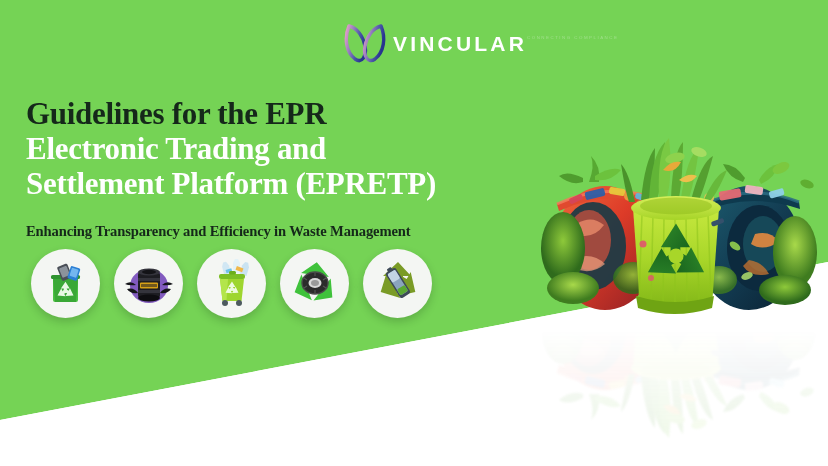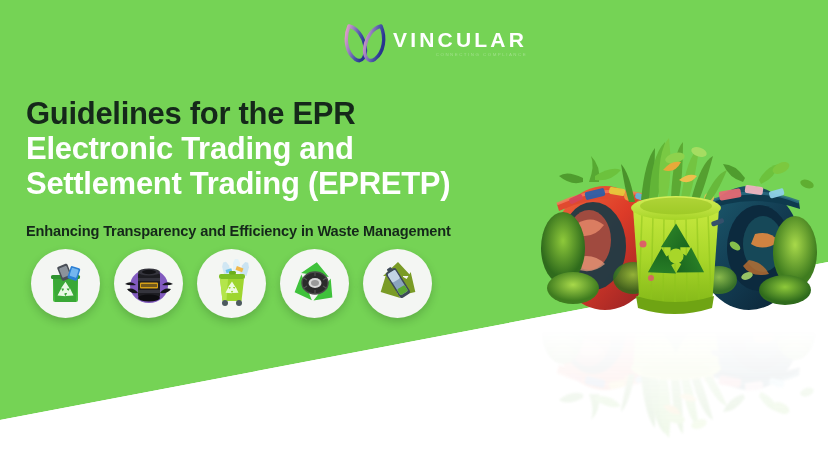--- a/index.html
+++ b/index.html
@@ -37,21 +37,21 @@
   .logo-wrap {
     position: absolute;
     left: 343px;
     top: 22px;
     z-index: 20;
     display: flex;
     align-items: center;
     gap: 6px;
   }
   .logo-mark { width: 44px; height: 42px; display:block; }
-  .logo-textblock { display:flex; flex-direction:column; justify-content:center;text-align:right; }
+  .logo-textblock { display:flex; flex-direction:row; justify-content:center; }
   .logo-word {
     color: #ffffff;
     font-size: 21px;
     font-weight: 700;
     letter-spacing: 3.2px;
     line-height: 1;
   }
   .logo-tag {
     color: rgba(255,255,255,0.30);
     font-size: 4.4px;
@@ -61,20 +61,21 @@
     white-space: nowrap;
   }
 
   
   .headline {
     position: absolute;
     left: 26px;
     top: 96px;
     z-index: 20;
     width: 520px;
+    font-family: Liberation Serif, serif;
   }
   .hl-line {
     font-size: 31px;
     font-weight: 800;
     line-height: 35px;
     letter-spacing: -0.3px;
     white-space: nowrap;
   }
   .hl-dark { color: #15281a; }
   .hl-white { color: #ffffff; }
@@ -306,21 +307,21 @@
     </svg>
     <span class="logo-textblock">
       <span class="logo-word">VINCULAR</span>
       <span class="logo-tag">CONNECTING COMPLIANCE</span>
     </span>
   </div>
 
   <div class="headline">
     <div class="hl-line hl-dark">Guidelines for the EPR</div>
     <div class="hl-line hl-white">Electronic Trading and</div>
-    <div class="hl-line hl-white">Settlement Trading (EPRETP)</div>
+    <div class="hl-line hl-white">Settlement Platform (EPRETP)</div>
     <div class="subhead">Enhancing Transparency and Efficiency in Waste Management</div>
   </div>
 
   <div class="badge-row">
 
     <div class="badge">
       <svg width="52" height="52" viewBox="0 0 52 52" xmlns="http://www.w3.org/2000/svg">
         <rect x="13" y="20" width="25" height="24" rx="2" fill="#4cc244"></rect>
         <path d="M13 20 h25 l-2 24 h-21 z" fill="#3aa836"></path>
         <rect x="11" y="17" width="29" height="4" rx="1.6" fill="#2f9430"></rect>

